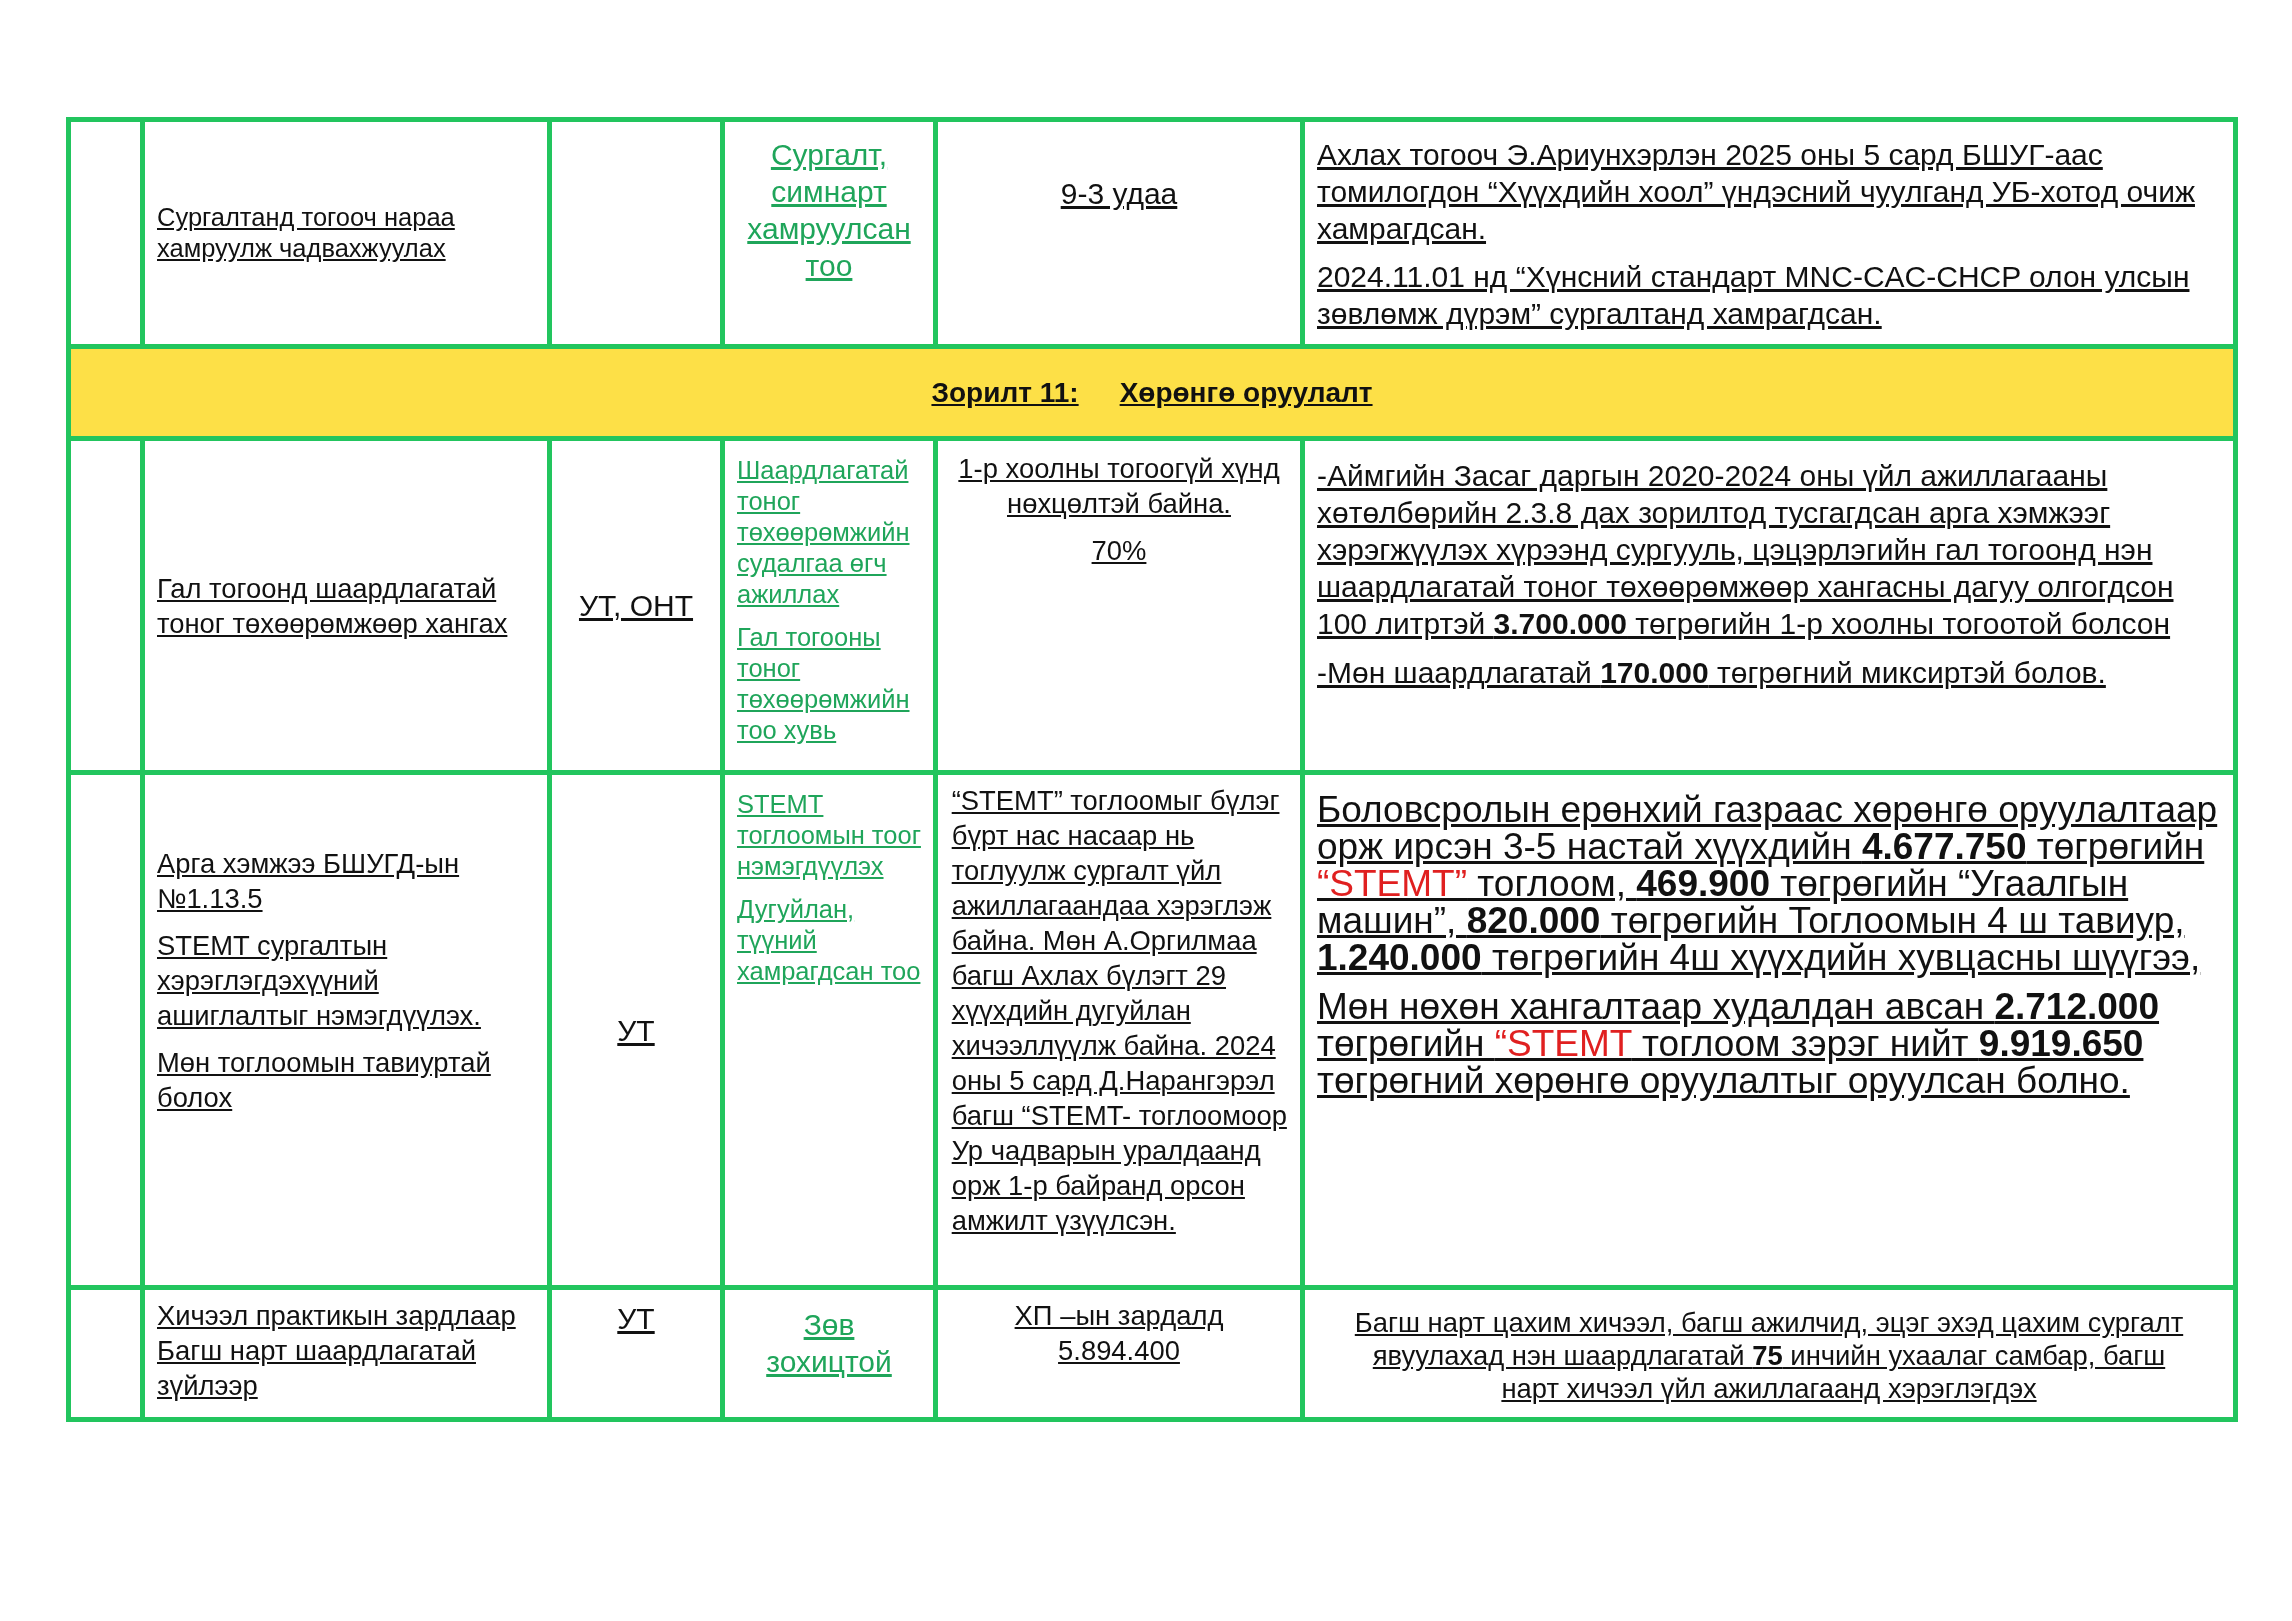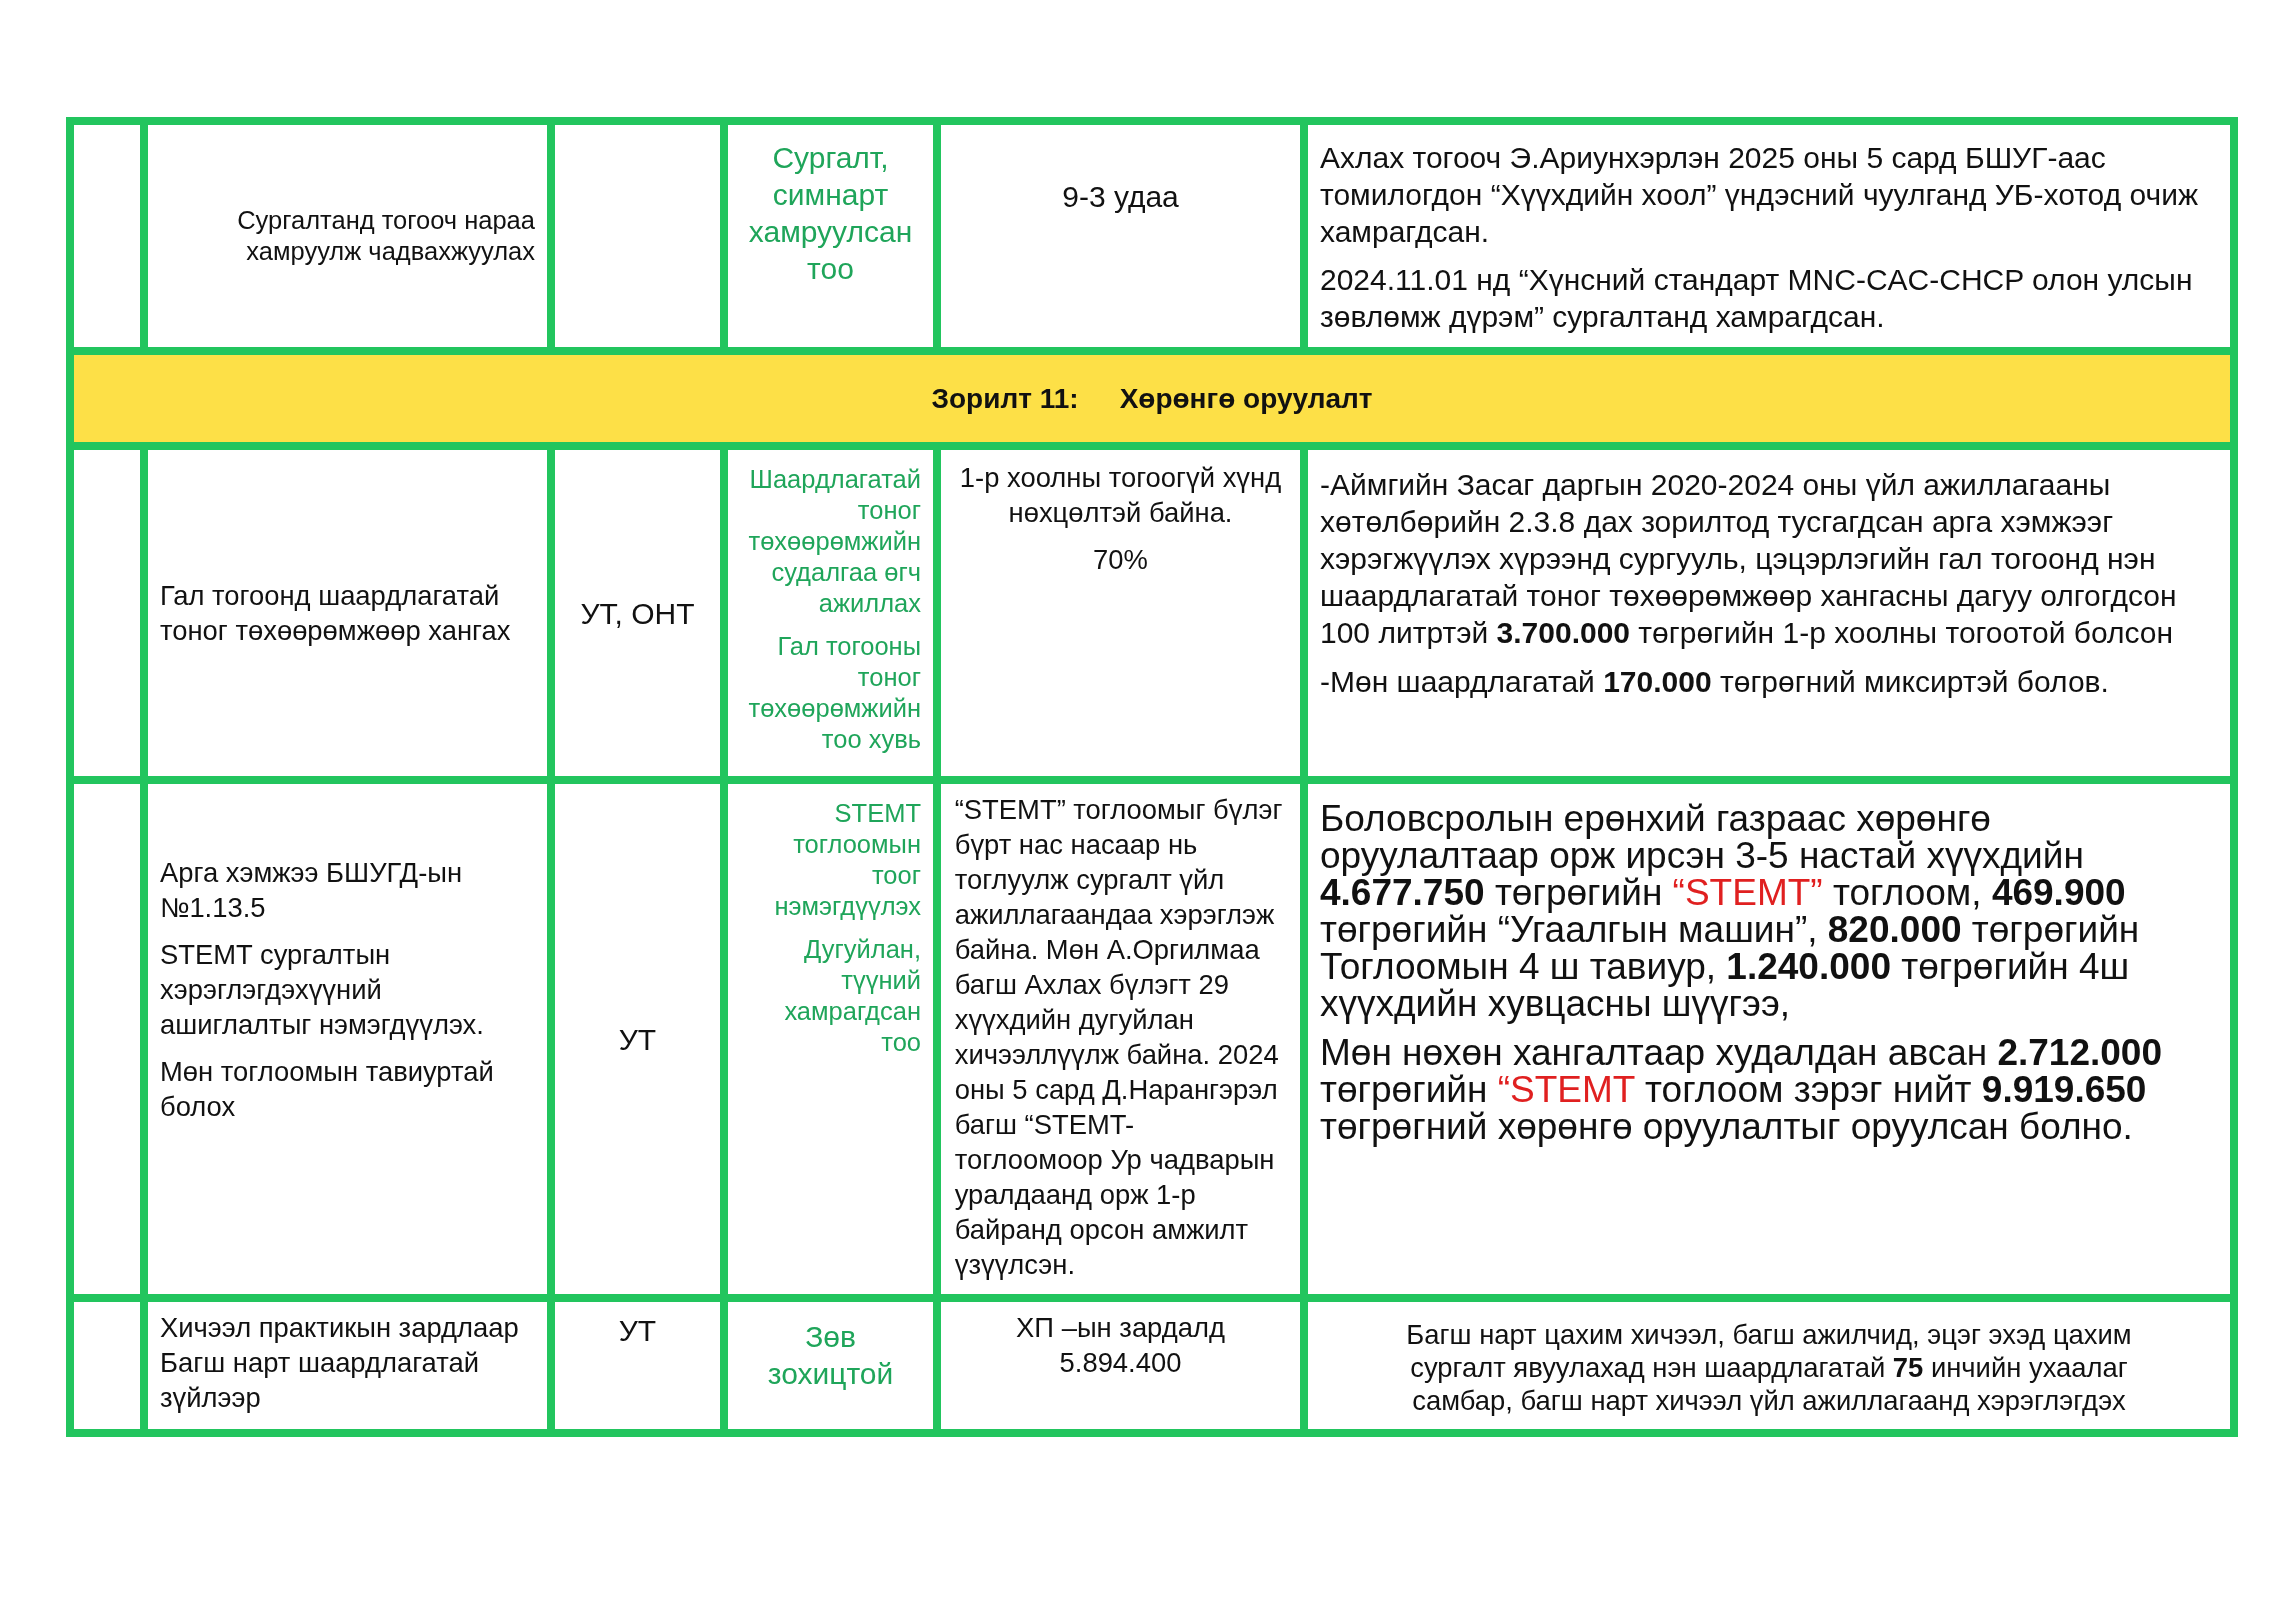--- a/index.html
+++ b/index.html
@@ -1,30 +1,30 @@
 <!DOCTYPE html>
 <html><head>
 <meta charset="utf-8">
 <style>
   html, body { margin:0; padding:0; background:#ffffff; }
   body { width:2293px; height:1621px; position:relative; overflow:hidden;
          font-family:"Liberation Sans", sans-serif; color:#111; }
   table.plan { position:absolute; left:66px; top:117px; width:2172px;
                border-collapse:collapse; table-layout:fixed; }
-  table.plan td { border:8px solid #22c55e; vertical-align:middle; padding:12px; }
+  table.plan td { border:5px solid #22c55e; vertical-align:middle; padding:12px;text-decoration:underline; }
   .c-num { width:74px; }
   .c-act { width:407px; }
   .c-resp { width:173px; }
   .c-ind { width:213px; }
   .c-base { width:367px; }
   .c-res { width:auto; }
   .pad { padding:9.8px 15.7px 9.8px 15.7px; }
   .t28 { font-size:27.4px; line-height:35px; }
   .t30 { font-size:30px; line-height:37px; }
-  .t26 { font-size:25.5px; line-height:31px;text-align:right; }
+  .t26 { font-size:25.5px; line-height:31px; }
   .center { text-align:center; }
   .green { color:#1fa55a; }
   .red { color:#e02020; }
   .p { margin:0 0 11.8px 0; }
   .p:last-child { margin-bottom:0; }
   tr.band td { background:#fde047; height:63px; text-align:center;
                font-weight:bold; font-size:28px; }
   .band-gap { display:inline-block; width:41px; }
   b { font-weight:bold; }
   .top { vertical-align:top !important; }

